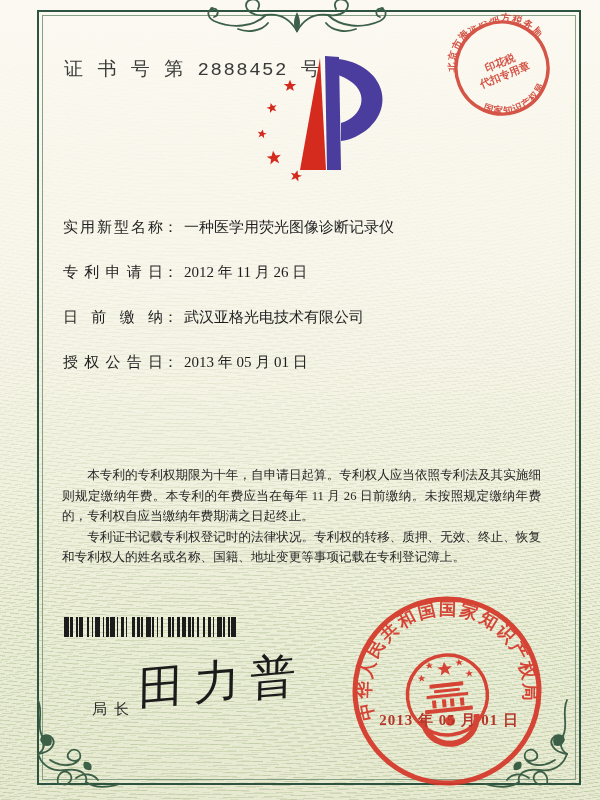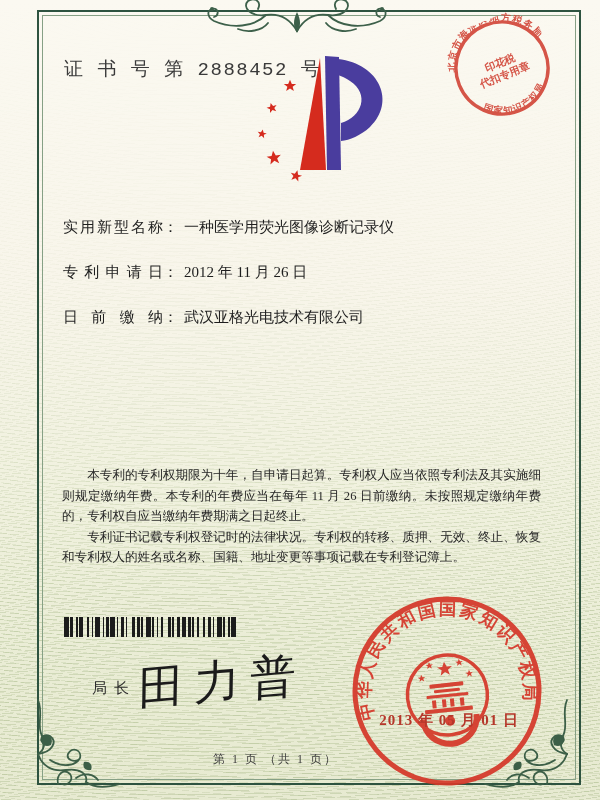--- a/index.html
+++ b/index.html
@@ -27,21 +27,21 @@
     font-size:31px;font-weight:700;color:#131313;letter-spacing:7px;}
   .tax-seal{position:absolute;left:452px;top:18px;width:100px;height:100px;transform:rotate(-22deg);opacity:.92;}
   .fields{position:absolute;left:63px;top:217px;width:486px;font-size:15px;color:#1e1e1e;}
   .frow{margin:0 0 25px 0;line-height:20px;white-space:nowrap;}
   .flabel{display:inline-block;width:100px;text-align:justify;text-align-last:justify;vertical-align:bottom;}
   .fcolon{display:inline-block;margin-right:6px;}
   .paras{position:absolute;left:62px;top:465px;width:479px;font-size:12.6px;line-height:20.6px;color:#272727;text-align:justify;}
   .paras p{margin:0;text-indent:2em;}
   .barcode{position:absolute;left:64px;top:617px;width:240px;height:20px;display:flex;align-items:stretch;overflow:hidden;}
   .barcode div{flex:none;height:100%;}
-  .sig-label{position:absolute;left:92px;top:679px;font-size:15px;color:#2a2a2a;letter-spacing:7px;}
+  .sig-label{position:absolute;left:92px;top:700px;font-size:15px;color:#2a2a2a;letter-spacing:7px;}
   .sig-name{position:absolute;left:138px;top:651px;font-size:46px;color:#1b1b1b;letter-spacing:10px;
     transform:rotate(-5deg) skewX(-6deg);font-weight:500;}
   .sipo-seal{position:absolute;left:351px;top:595px;width:192px;height:192px;transform:rotate(-6deg);opacity:.93;}
   .seal-date{position:absolute;left:352px;top:711px;width:194px;text-align:center;font-size:15px;font-weight:700;
     color:#b5372a;letter-spacing:1px;white-space:nowrap;}
   .footer{position:absolute;left:158px;top:751px;width:235px;text-align:center;font-size:12px;color:#3f3f3f;letter-spacing:2px;}
   svg{display:block;}
 </style>
 </head>
 <body>
@@ -135,20 +135,23 @@
 
   <div class="fields">
     <div class="frow">
       <span class="flabel">实用新型名称</span><span class="fcolon">：</span><span>一种医学用荧光图像诊断记录仪</span>
     </div>
     <div class="frow">
       <span class="flabel">专利申请日</span><span class="fcolon">：</span><span>2012 年 11 月 26 日</span>
     </div>
     <div class="frow">
       <span class="flabel">日前缴纳</span><span class="fcolon">：</span><span>武汉亚格光电技术有限公司</span>
+    </div>
+    <div class="frow">
+      <span class="flabel">授权公告日</span><span class="fcolon">：</span><span>2013 年 05 月 01 日</span>
     </div>
   </div>
 
   <div class="paras">
     <p>本专利的专利权期限为十年，自申请日起算。专利权人应当依照专利法及其实施细则规定缴纳年费。本专利的年费应当在每年 11 月 26 日前缴纳。未按照规定缴纳年费的，专利权自应当缴纳年费期满之日起终止。</p>
     <p>专利证书记载专利权登记时的法律状况。专利权的转移、质押、无效、终止、恢复和专利权人的姓名或名称、国籍、地址变更等事项记载在专利登记簿上。</p>
   </div>
 
   <div class="barcode" id="barcode">
       <div style="width: 4.65px; background: rgb(28, 28, 28);"></div>
@@ -247,15 +250,14 @@
       <rect x="2" y="8" width="4" height="8"></rect>
         <rect x="12" y="8" width="4" height="8"></rect>
       <rect x="-24" y="17" width="48" height="4" rx="1"></rect>
       <path d="M-30,26 a30 30 0 0 0 60,0 l-6,0 a24 24 0 0 1 -48,0 Z"></path>
       <circle cx="0" cy="30" r="5"></circle>
     </g>
   </svg>
 
   <div class="seal-date">2013 年 05 月 01 日</div>
 
-  <div class="footer">第 1 页 （共 1 页）</div>
 
 </div>
 
 </body></html>

